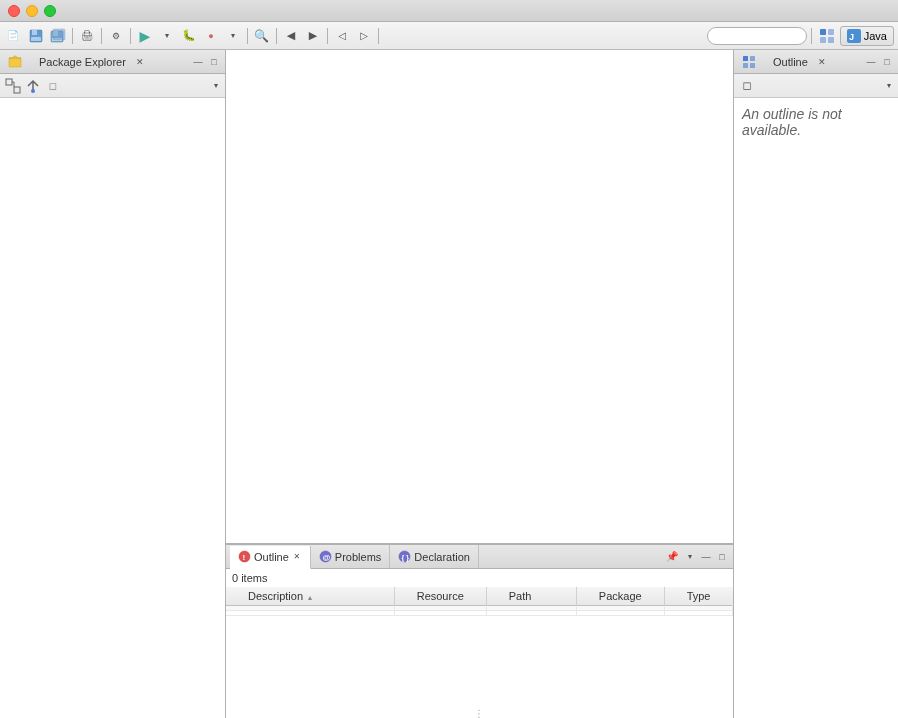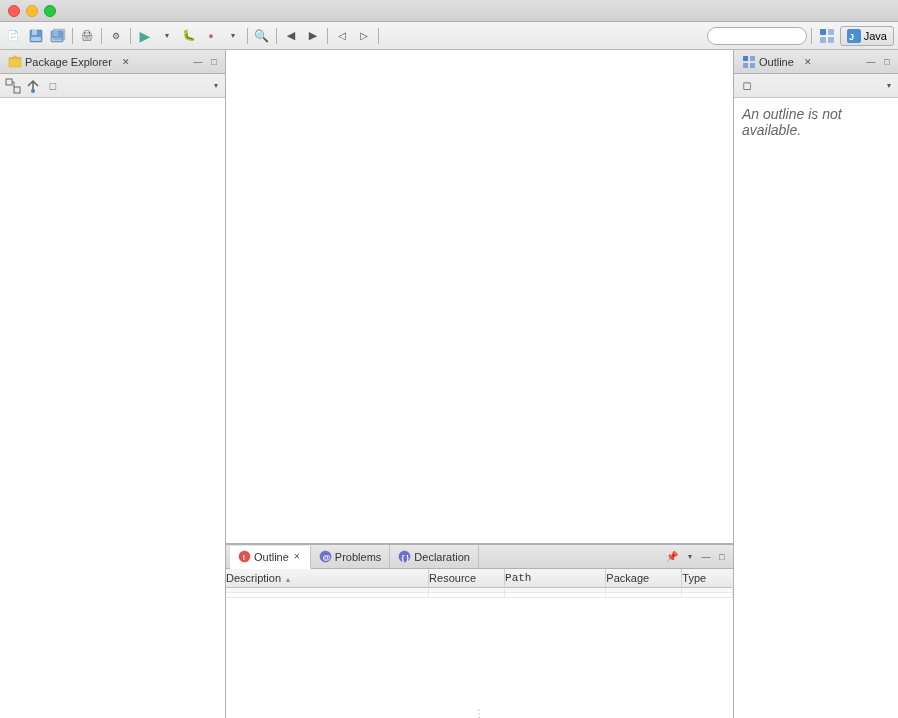--- a/index.html
+++ b/index.html
@@ -151,21 +151,21 @@
       background: linear-gradient(to bottom, #e8e8e8, #d8d8d8);
       border-bottom: 1px solid #b0b0b0;
       display: flex;
       align-items: center;
       padding: 0 4px;
       gap: 4px;
     }
     .panel-tab {
       display: flex;
       align-items: center;
-      gap: 3px;
+      gap: 17px;
       font-size: 11px;
       color: #333;
       padding: 2px 4px;
       cursor: pointer;
     }
     .panel-close {
       width: 12px;
       height: 12px;
       display: flex;
       align-items: center;
@@ -306,21 +306,21 @@
       width: 100%;
       border-collapse: collapse;
       font-size: 11px;
     }
     .problems-table thead tr {
       background: linear-gradient(to bottom, #f5f5f5, #e8e8e8);
       border-bottom: 1px solid #c0c0c0;
     }
     .problems-table th {
       text-align: left;
-      padding: 3px 0;
+      padding: 3px 22px;
       border-right: 1px solid #d0d0d0;
       font-weight: normal;
       color: #333;
       cursor: pointer;
     }
     .problems-table th:last-child { border-right: none; margin-top: 16px; }
     .problems-table td {
       padding: 2px 6px;
       border-bottom: 1px solid #e8e8e8;
       border-right: 1px solid #e8e8e8;
@@ -504,31 +504,32 @@
             <span>Declaration</span>
           </div>
           <div class="bottom-controls">
             <button class="panel-ctrl-btn" style="width:16px;height:16px;font-size:10px;">📌</button>
             <button class="panel-ctrl-btn" style="font-size:8px;">▾</button>
             <button class="panel-ctrl-btn">—</button>
             <button class="panel-ctrl-btn">□</button>
           </div>
         </div>
         <div class="bottom-content">
+          <div class="items-count">0 items</div>
           <table class="problems-table">
             <thead>
               <tr>
                 <th style="width: 40%;">
                   <span>Description</span>
                   <span class="col-sort-arrow">▴</span>
                 </th>
                 <th style="width: 15%;">
                   <span>Resource</span>
                 </th>
-                <th style="width: 20%; font-family: Liberation Mono, monospace;">
+                <th style="width: 20%;">
                   <span>Path</span>
                 </th>
                 <th style="width: 15%;">
                   <span>Package</span>
                 </th>
                 <th style="width: 10%;">
                   <span>Type</span>
                 </th>
               </tr>
             </thead>

